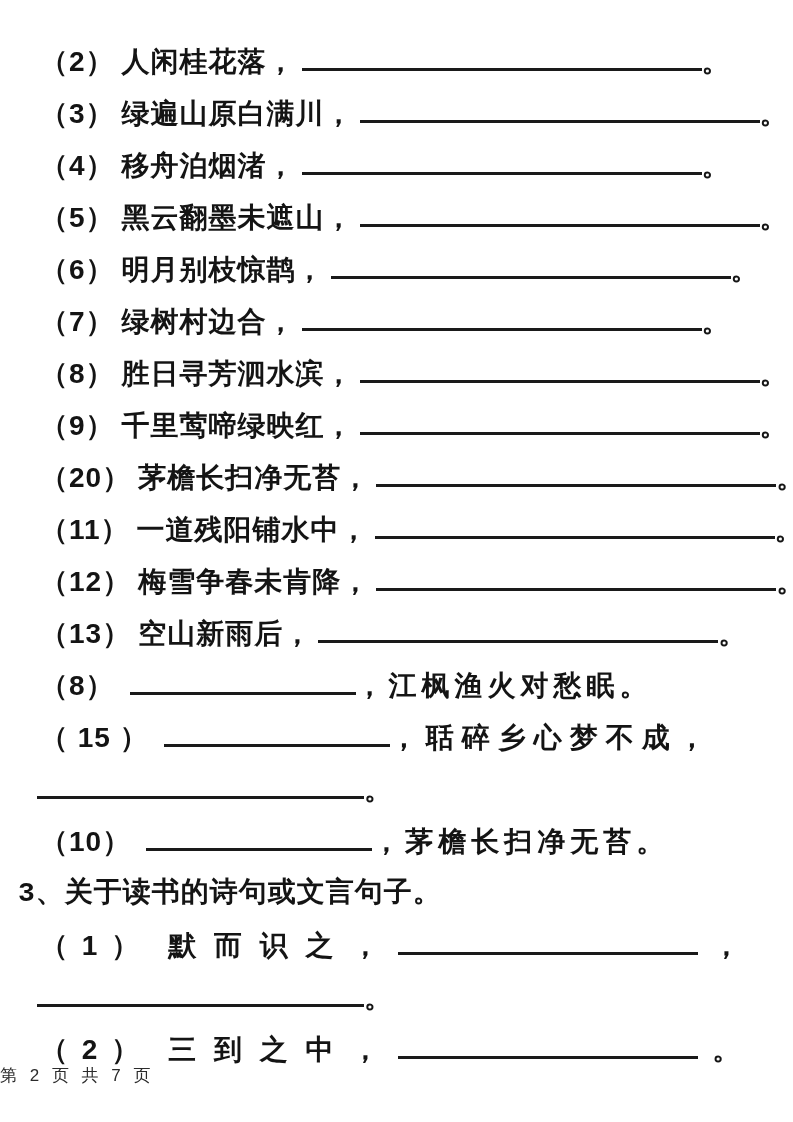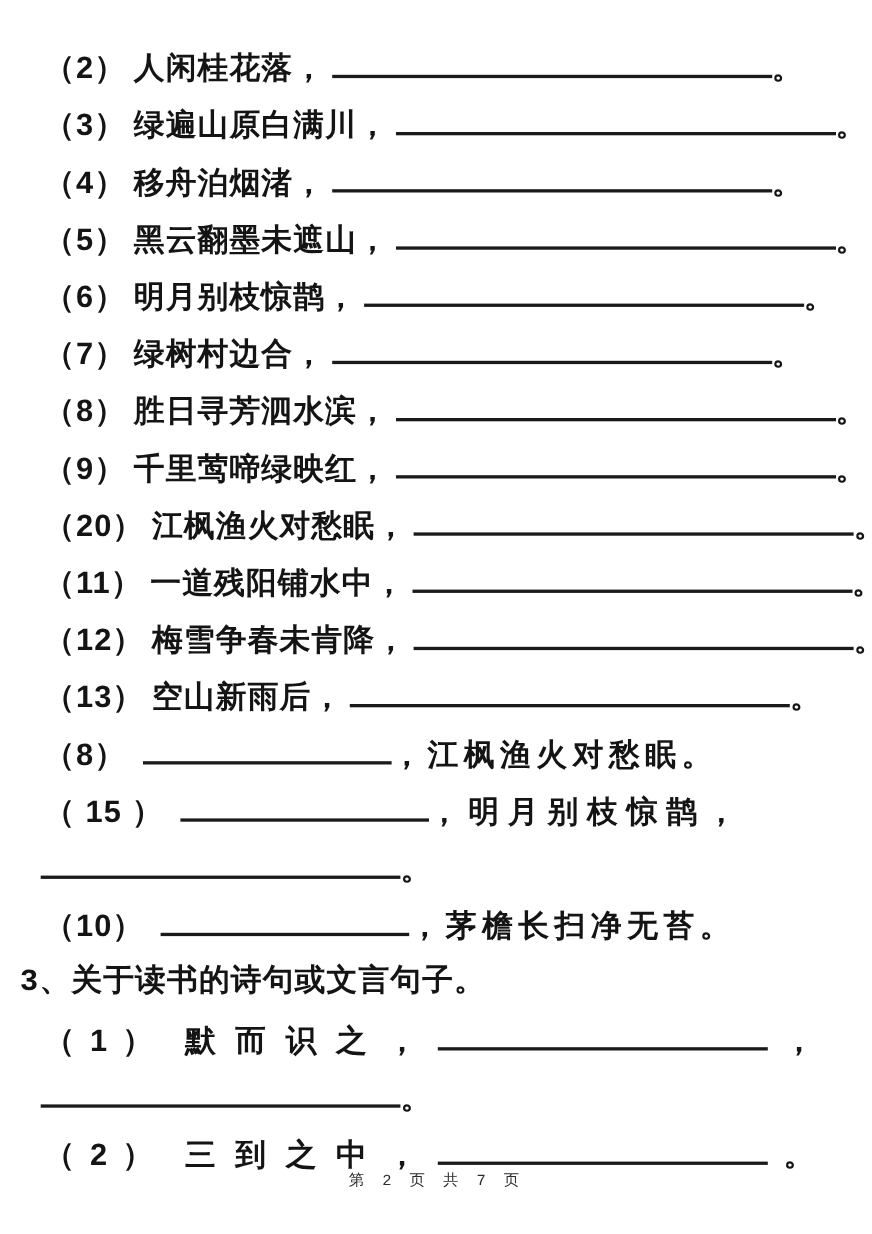--- a/index.html
+++ b/index.html
@@ -43,23 +43,23 @@
   .spread-wide .post { letter-spacing: 8px; }
   .heading-row { margin-left: -10px; font-family: Liberation Mono, monospace; }
   .row-s3 .num { margin-right: 26px; letter-spacing: 3px; }
   .row-s3 .pre { letter-spacing: 5px; }
   .row-s3 .post { margin-left: 14px; }
   .footer {
     position: absolute;
     top: 1064px;
     left: 0;
     right: 0;
-    text-align: center;
-    font-family: Liberation Mono, monospace;
-    font-size: 14px;
+    text-align: left;
+    font-family: Liberation Sans, sans-serif;
+    font-size: 17px;
     letter-spacing: 4px;
     color: #2b2b2b;
     font-weight: normal;
   }
 </style>
 </head>
 <body>
 
 <div class="page">
   <div class="content">
@@ -90,41 +90,41 @@
 
     <div class="row">
       <span class="num">（8）</span><span class="pre">胜日寻芳泗水滨，</span><span class="blank w-long"></span><span class="post">。</span>
     </div>
 
     <div class="row">
       <span class="num">（9）</span><span class="pre">千里莺啼绿映红，</span><span class="blank w-long"></span><span class="post">。</span>
     </div>
 
     <div class="row">
-      <span class="num">（20）</span><span class="pre">江枫渔火对愁眠，</span><span class="blank w-long"></span><span class="post">。</span>
+      <span class="num">（20）</span><span class="pre">茅檐长扫净无苔，</span><span class="blank w-long"></span><span class="post">。</span>
     </div>
 
     <div class="row">
       <span class="num">（11）</span><span class="pre">一道残阳铺水中，</span><span class="blank w-long"></span><span class="post">。</span>
     </div>
 
     <div class="row">
       <span class="num">（12）</span><span class="pre">梅雪争春未肯降，</span><span class="blank w-long"></span><span class="post">。</span>
     </div>
 
     <div class="row">
       <span class="num">（13）</span><span class="pre">空山新雨后，</span><span class="blank w-long"></span><span class="post">。</span>
     </div>
 
     <div class="row spread">
       <span class="num">（8）</span><span class="blank w-mid"></span><span class="post">，江枫渔火对愁眠。</span>
     </div>
 
     <div class="row spread-wide">
-      <span class="num">（ 15 ）</span><span class="blank w-mid"></span><span class="post">，明月别枝惊鹊，</span>
+      <span class="num">（ 15 ）</span><span class="blank w-mid"></span><span class="post">，聒碎乡心梦不成，</span>
     </div>
 
     <div class="row">
       <span class="blank w-cont"></span><span class="post">。</span>
     </div>
 
     <div class="row spread">
       <span class="num">（10）</span><span class="blank w-mid"></span><span class="post">，茅檐长扫净无苔。</span>
     </div>
 

